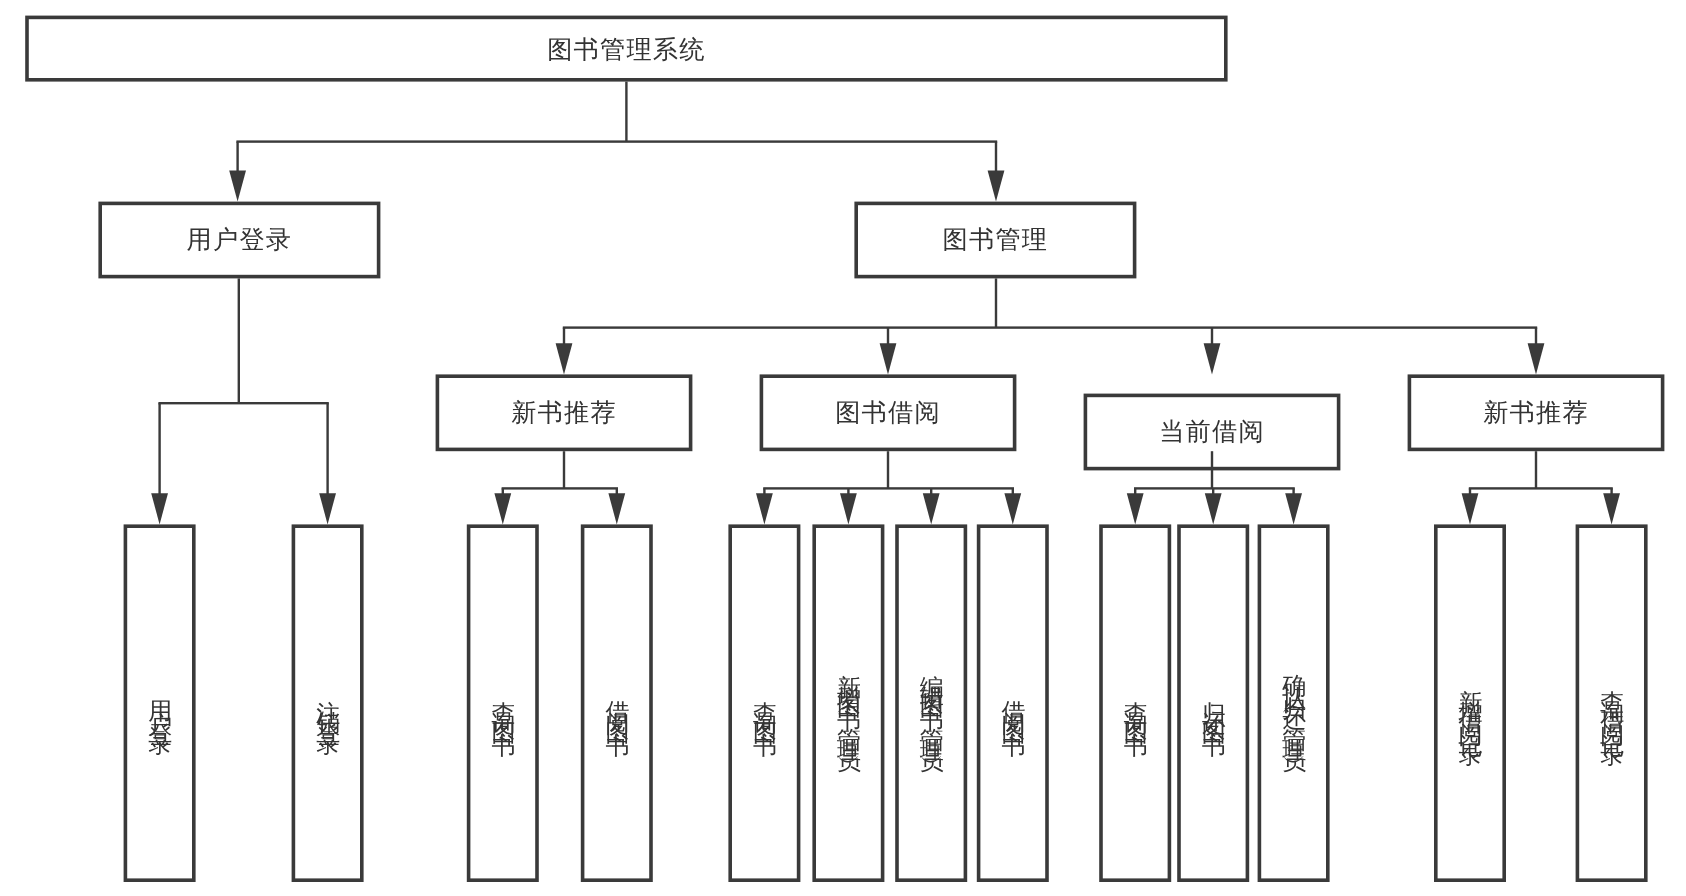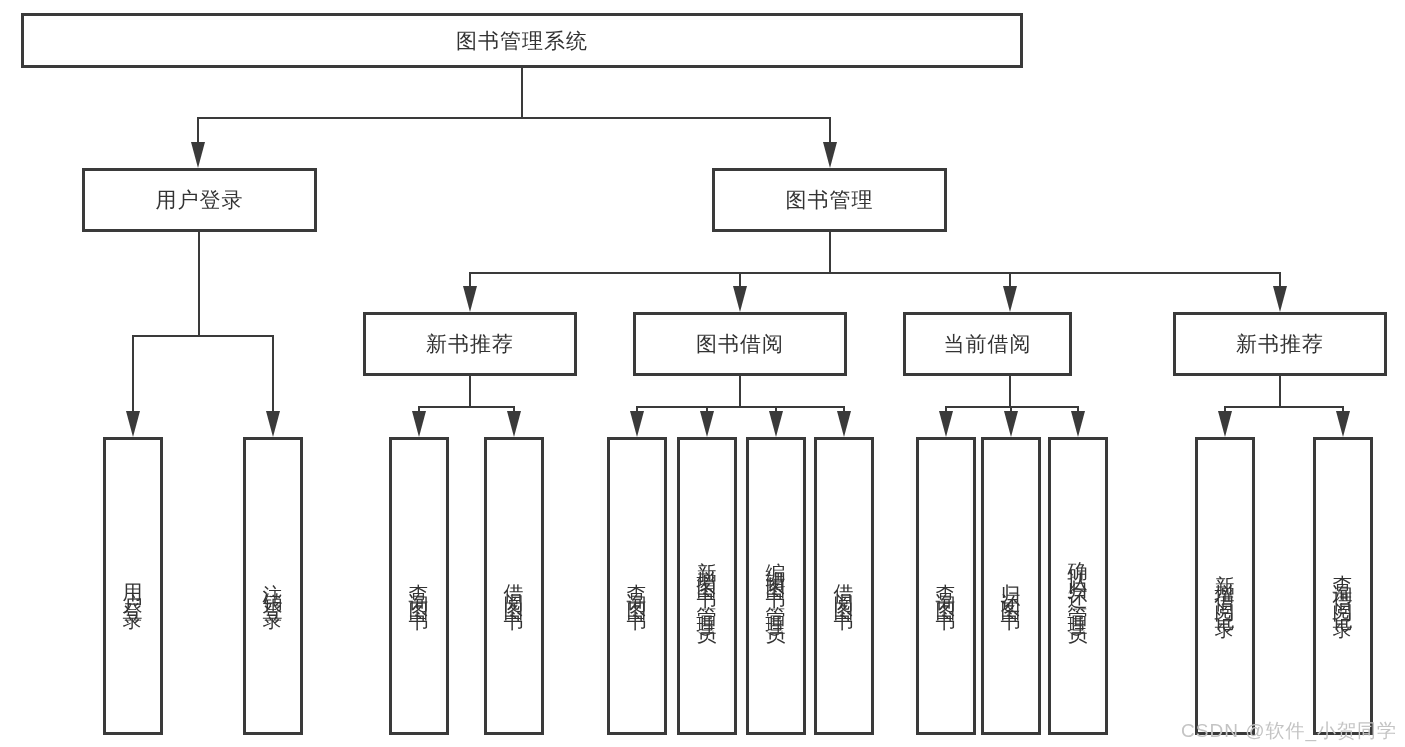--- a/index.html
+++ b/index.html
@@ -64,21 +64,21 @@
   <div class="box h" style="left:363px;top:312px;width:214px;height:64px">
     <span>新书推荐</span>
   </div>
 
   <div class="box h" style="left:712px;top:168px;width:235px;height:64px">
     <span>图书管理</span>
   </div>
   <div class="box h" style="left:633px;top:312px;width:214px;height:64px">
     <span>图书借阅</span>
   </div>
-  <div class="box h" style="left:903px;top:312px;width:169px;height:64px">
+  <div class="box h" style="left:903px;top:328px;width:214px;height:64px">
     <span>当前借阅</span>
   </div>
   <div class="box h" style="left:1173px;top:312px;width:214px;height:64px">
     <span>新书推荐</span>
   </div>
 
   <div class="box v" style="left:103px;top:437px;width:60px;height:298px">
     <span class="vlbl">用户登录</span>
   </div>
   <div class="box v" style="left:243px;top:437px;width:60px;height:298px">
@@ -170,15 +170,14 @@
   <div class="vline" style="left:1076.75px;top:407px;height:8px"></div>
   <div class="arrow" style="left:1070.5px;top:411px"></div>
 
   <div class="vline" style="left:1278.75px;top:376px;height:31px"></div>
   <div class="hline" style="left:1223.75px;top:405.75px;width:120.5px"></div>
   <div class="vline" style="left:1223.75px;top:407px;height:8px"></div>
   <div class="arrow" style="left:1217.5px;top:411px"></div>
   <div class="vline" style="left:1341.75px;top:407px;height:8px"></div>
   <div class="arrow" style="left:1335.5px;top:411px"></div>
 
-  <div class="watermark">CSDN @软件_小贺同学</div>
 
 </div>
 
 </body></html>

